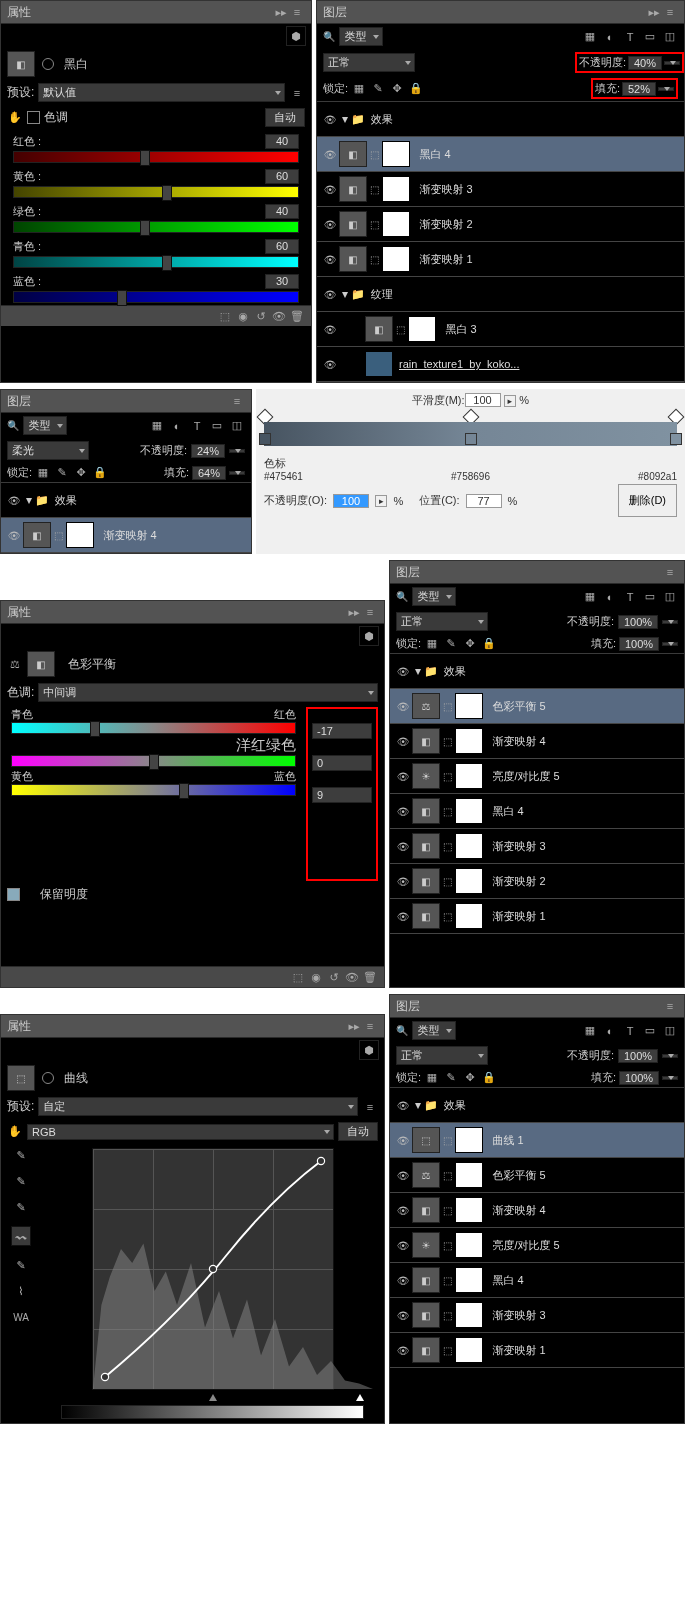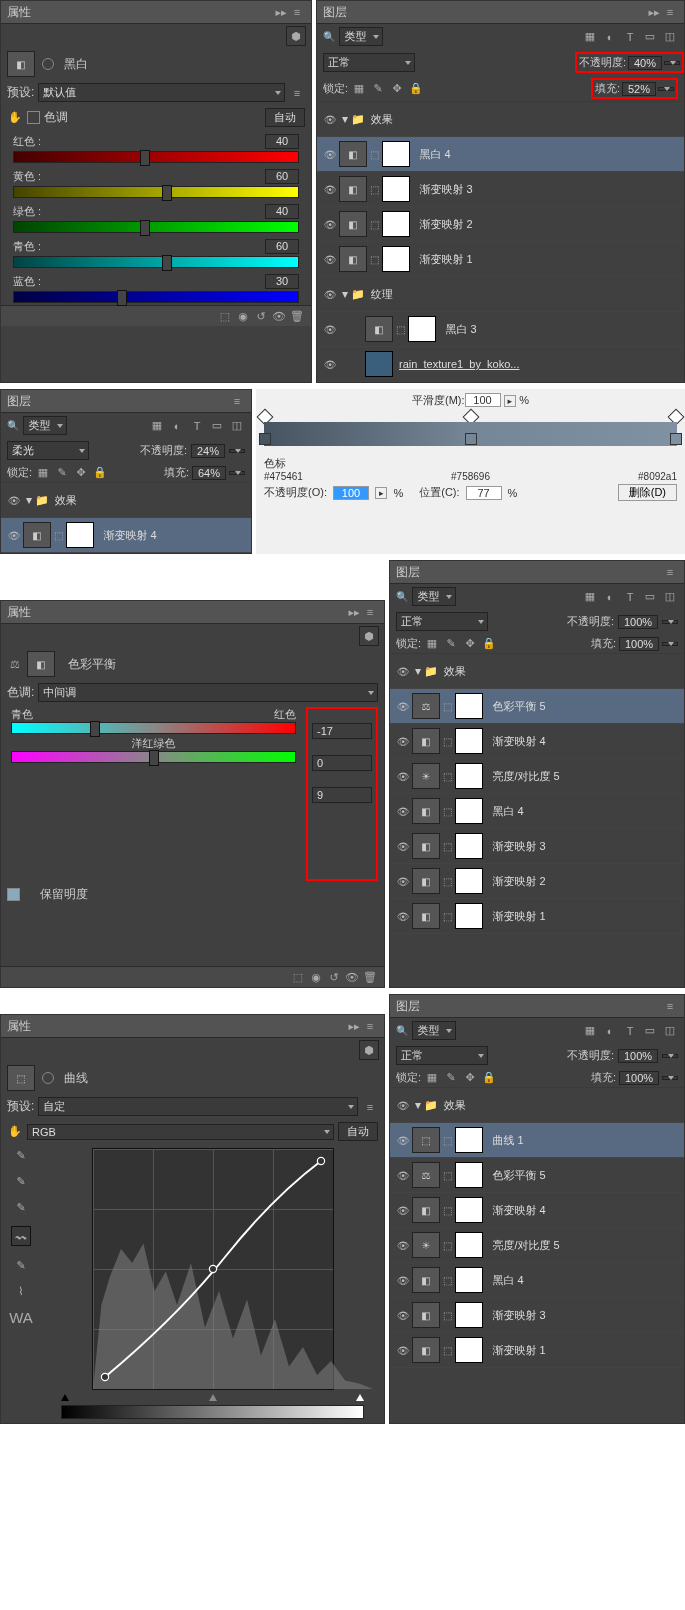--- a/index.html
+++ b/index.html
@@ -1,17 +1,17 @@
 <!DOCTYPE html>
 <html><head>
 <meta charset="utf-8">
 <style>
 body{margin:0;background:#fff;font-family:"Microsoft YaHei",Arial,sans-serif;font-size:12px;color:#ccc;width:685px}
 .section{margin-bottom:6px;display:flex;gap:4px}
-.panel{background:#404040;border:1px solid #333}
+.panel{background:#000000;border:1px solid #333}
 .titlebar{background:#535353;display:flex;align-items:center;padding:3px 6px;border-bottom:1px solid #2a2a2a;height:16px}
 .tab-lbl{font-size:12px;color:#ccc}
 .flex-spacer{flex:1}
 .icon{width:14px;height:14px;display:inline-flex;align-items:center;justify-content:center;color:#aaa;font-size:11px;margin:0 1px}
 .row{display:flex;align-items:center;padding:3px 6px;gap:4px}
 .dropdown{background:#3a3a3a;border:1px solid #222;color:#ddd;padding:1px 16px 1px 4px;font-size:11px;position:relative;display:inline-block}
 .dropdown::after{content:"";position:absolute;right:3px;top:50%;border-left:3px solid transparent;border-right:3px solid transparent;border-top:4px solid #aaa;transform:translateY(-50%)}
 .btn{background:#3a3a3a;border:1px solid #222;color:#ddd;padding:1px 8px;font-size:11px}
 .num-field{background:#3d3d3d;border:1px solid #222;color:#ddd;padding:0 2px;font-size:11px;width:28px;text-align:center;display:inline-block}
 .layer-row{display:flex;align-items:center;padding:3px 4px;border-bottom:1px solid #444;height:28px}
@@ -304,21 +304,21 @@
       </div>
   <div style="display:flex;gap:6px;align-items:center;margin-top:2px">
    <span>不透明度(O):</span>
         <span class="white-input sel">100</span>
         <span style="border:1px solid #999;padding:0 3px;font-size:9px">▸</span>
         <span>%</span>
    <span style="margin-left:10px">位置(C):</span>
         <span class="white-input">77</span>
         <span>%</span>
    <span class="flex-spacer"></span>
-        <button style="background:#efefef;border:1px solid #999;padding:0 10px;font-size:11px">删除(D)</button>
+        <button style="background:#efefef;border:1px solid #999;padding:8px 10px;font-size:11px">删除(D)</button>
   </div>
  </div>
 </div>
 
 <div class="section">
  <div style="width:385px">
   <div class="panel" style="margin-top:40px">
    <div class="titlebar">
           <span class="tab-lbl">属性</span>
           <span class="flex-spacer"></span>
@@ -343,27 +343,37 @@
               <div style="display:flex;justify-content:space-between;font-size:11px">
                 <span>青色</span>
                 <span>红色</span>
               </div>
               <div class="cb-track">
                 <div class="cb-slider" style="background:linear-gradient(90deg,#0ff,#888,#f00)"></div>
                 <div class="slider-knob" style="left:29.6%;top:-1px"></div>
               </div>
             </div>
             <div style="padding:2px 10px">
-              <div style="display:flex;justify-content:center;font-size:11px">
+              <div style="display:flex;justify-content:flex-end;font-size:15px">
                 <span>洋红</span>
                 <span>绿色</span>
               </div>
               <div class="cb-track">
                 <div class="cb-slider" style="background:linear-gradient(90deg,#f0f,#888,#0f0)"></div>
                 <div class="slider-knob" style="left:50%;top:-1px"></div>
+              </div>
+            </div>
+            <div style="padding:2px 10px">
+              <div style="display:flex;justify-content:space-between;font-size:11px">
+                <span>黄色</span>
+                <span>蓝色</span>
+              </div>
+              <div class="cb-track">
+                <div class="cb-slider" style="background:linear-gradient(90deg,#ff0,#888,#00f)"></div>
+                <div class="slider-knob" style="left:60.8%;top:-1px"></div>
               </div>
             </div>
           </div>
     <div class="hl-red" id="p3-vals" style="width:60px;padding:14px 4px 60px;margin:2px 6px 2px 0">
             <div class="num-field" style="width:auto;display:block;margin-bottom:16px;text-align:left;padding:1px 4px">-17</div>
             <div class="num-field" style="width:auto;display:block;margin-bottom:16px;text-align:left;padding:1px 4px">0</div>
             <div class="num-field" style="width:auto;display:block;margin-bottom:16px;text-align:left;padding:1px 4px">9</div>
           </div>
    </div>
    <div class="row">
@@ -509,21 +519,21 @@
           <span class="btn">自动</span>
         </div>
    <div style="display:flex">
     <div style="width:40px;padding:4px 0;display:flex;flex-direction:column;align-items:center;gap:12px">
      <span class="icon">✎</span>
      <span class="icon">✎</span>
      <span class="icon">✎</span>
      <span class="icon" style="background:#3a3a3a;border:1px solid #111;padding:2px">〰</span>
      <span class="icon">✎</span>
      <span class="icon">⌇</span>
-     <span class="icon" style="font-size:15px">WA</span>
+     <span class="icon" style="font-size:10px">WA</span>
     </div>
     <div style="flex:1">
      <div class="curves-box">
       <div class="curves-grid"></div>
       <svg class="histo" viewBox="0 0 100 60" preserveAspectRatio="none">
                 <polygon fill="#888" points="0,60 3,30 6,20 10,10 14,15 18,8 22,25 26,18 30,30 35,15 40,38 45,25 50,42 55,28 60,48 65,35 70,52 75,45 80,55 85,50 90,57 95,58 100,60"></polygon>
               </svg>
       <svg class="curve-line" viewBox="0 0 100 100" preserveAspectRatio="none">
                 <path d="M 5 95 Q 35 70 55 45 Q 75 20 95 5" stroke="#fff" stroke-width="0.8" fill="none"></path>
                 <circle cx="5" cy="95" r="1.5" fill="#333" stroke="#fff" stroke-width="0.5"></circle>

